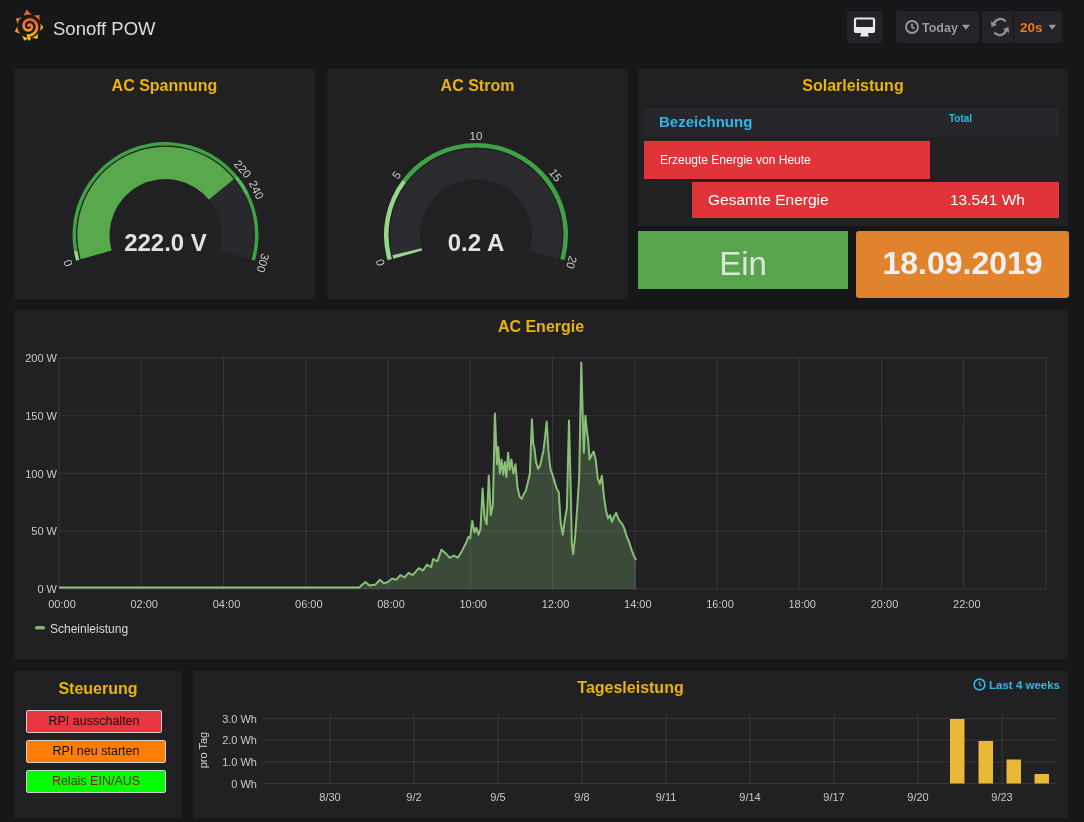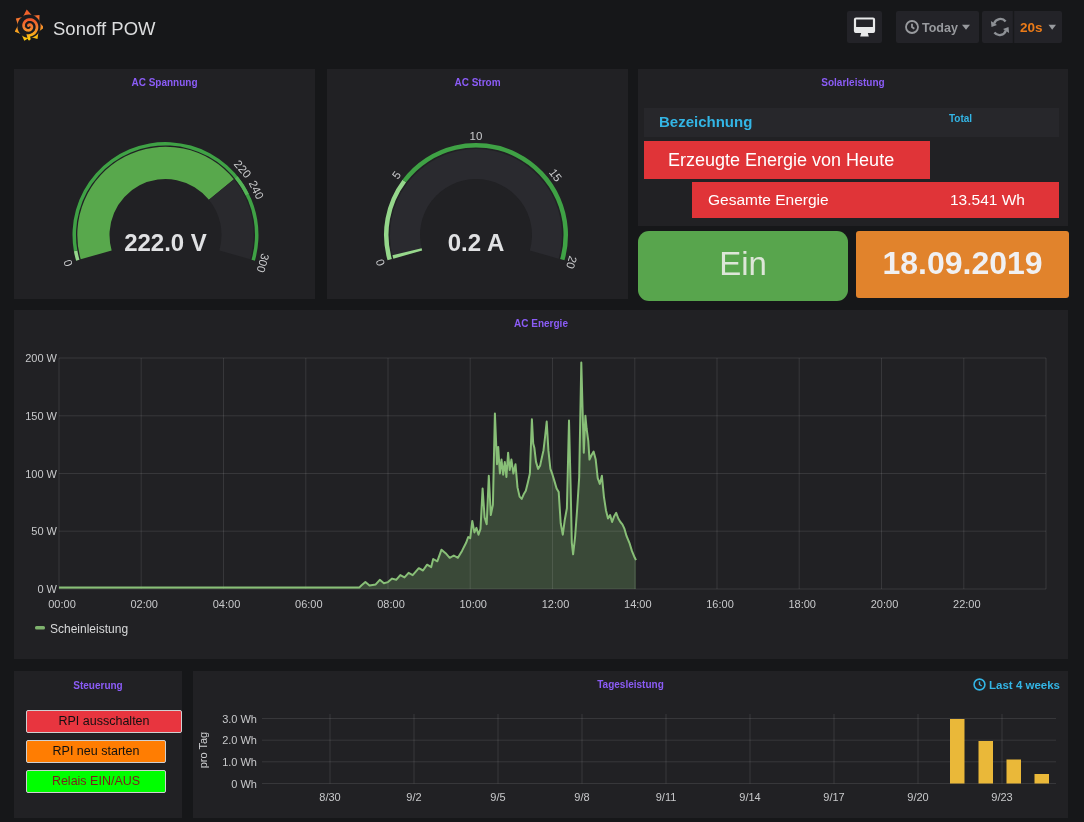--- a/index.html
+++ b/index.html
@@ -1,16 +1,16 @@
 <!DOCTYPE html>
 <html><head><meta charset="utf-8"><style>
 * { margin:0; padding:0; box-sizing:border-box; }
 html,body { width:1084px; height:822px; background:#161719; font-family:"Liberation Sans", sans-serif; overflow:hidden; }
 .panel { position:absolute; background:#212124; }
-.ptitle { position:absolute; top:8px; left:0; right:0; text-align:center; font-size:10px; font-weight:700; color:#8b5cf6; letter-spacing:0; }
+.ptitle { position:absolute; top:8px; left:0; right:0; text-align:center; font-size:16px; font-weight:700; color:#eab308; letter-spacing:0; }
 svg text { font-family:"Liberation Sans", sans-serif; }
 </style></head>
 <body>
 
 <div style="position:absolute;left:15px;top:9px;width:28px;height:34px;">
 <svg width="28" height="34" viewBox="0 0 28 34">
 <defs>
         <linearGradient id="lg" x1="0" y1="1" x2="0" y2="0">
 <stop offset="0" stop-color="#fbca0a"></stop>
           <stop offset="0.55" stop-color="#f58231"></stop>
@@ -82,26 +82,26 @@
       <text x="149" y="182" text-anchor="middle" font-size="24" font-weight="700" fill="#e0e1e3">0.2 A</text>
     </svg>
 </div>
 
 <div class="panel" style="left:638px;top:69px;width:430px;height:157px;">
 <div class="ptitle">Solarleistung</div>
 <div style="position:absolute;left:6px;top:39px;width:415px;height:29px;background:#27272b;">
 <div style="position:absolute;left:15px;top:5px;font-size:15px;font-weight:700;color:#33b5e5;">Bezeichnung</div>
 <div style="position:absolute;left:305px;top:5px;font-size:10px;font-weight:700;color:#33b5e5;">Total</div>
 </div>
-<div style="position:absolute;left:6px;top:72px;width:286px;height:38px;background:#e03438;color:#fff;font-size:18px;line-height:38px;padding-left:24px;">Erzeugte Energie von Heute</div>
+<div style="position:absolute;left:6px;top:72px;width:286px;height:38px;background:#e03438;color:#fff;font-size:12px;line-height:38px;padding-left:16px;">Erzeugte Energie von Heute</div>
 <div style="position:absolute;left:6px;top:113px;width:286px;height:36px;background:#e03438;color:#fff;font-size:15.5px;line-height:36px;padding-left:16px;margin-left:48px;">Gesamte Energie</div>
 <div style="position:absolute;left:295px;top:113px;width:126px;height:36px;background:#e03438;color:#fff;font-size:15.5px;line-height:36px;padding-left:17px;">13.541 Wh</div>
 </div>
 
-<div class="panel" style="left:638px;top:231px;width:210px;height:70px;background:#58a54d;border-radius:11px;">
+<div class="panel" style="left:638px;top:231px;width:210px;height:58px;background:#58a54d;border-radius:0;">
 <div style="position:absolute;left:0;right:0;top:14px;text-align:center;font-size:33px;font-weight:500;color:#dde6d8;">Ein</div>
 </div>
 
 <div class="panel" style="left:856px;top:231px;width:213px;height:67px;background:#e1832c;border-radius:3px;">
 <div style="position:absolute;left:0;right:0;top:14px;text-align:center;font-size:32px;font-weight:700;color:#f0f0f2;">18.09.2019</div>
 </div>
 
 <div class="panel" style="left:14px;top:310px;width:1054px;height:349px;">
 <div class="ptitle">AC Energie</div>
 <svg width="1054" height="349" style="position:absolute;left:0;top:0;">
@@ -142,21 +142,21 @@
       <text x="788.2" y="298" text-anchor="middle" font-size="11" fill="#c8c9cb">18:00</text>
       <text x="870.5" y="298" text-anchor="middle" font-size="11" fill="#c8c9cb">20:00</text>
       <text x="952.8" y="298" text-anchor="middle" font-size="11" fill="#c8c9cb">22:00</text>
       <rect x="21" y="316" width="10" height="3.5" rx="1.5" fill="#7eb26d"></rect>
       <text x="36" y="323" font-size="12" fill="#d8d9da">Scheinleistung</text>
     </svg>
 </div>
 
 <div class="panel" style="left:14px;top:671px;width:168px;height:147px;">
 <div class="ptitle" style="top:9px;">Steuerung</div>
-<div style="position:absolute;left:12px;top:39px;width:156px;height:23px;background:#e8353f;border:1px solid #cfd0d1;border-radius:2px;font-size:12.5px;color:#111;text-align:center;line-height:21px;">RPI ausschalten</div>
+<div style="position:absolute;left:12px;top:39px;width:136px;height:23px;background:#e8353f;border:1px solid #cfd0d1;border-radius:2px;font-size:12.5px;color:#111;text-align:center;line-height:21px;">RPI ausschalten</div>
 <div style="position:absolute;left:12px;top:69px;width:140px;height:23px;background:#ff7d02;border:1px solid #cfd0d1;border-radius:2px;font-size:12.5px;color:#111;text-align:center;line-height:21px;">RPI neu starten</div>
 <div style="position:absolute;left:12px;top:99px;width:140px;height:23px;background:#00ff00;border:1px solid #cfd0d1;border-radius:2px;font-size:12.5px;color:#7f1d1d;text-align:center;line-height:21px;">Relais EIN/AUS</div>
 </div>
 
 <div class="panel" style="left:193px;top:671px;width:875px;height:147px;">
 <div class="ptitle">Tagesleistung</div>
 <div style="position:absolute;right:8px;top:7px;font-size:11.5px;font-weight:700;color:#33b5e5;">
 <svg width="13" height="13" viewBox="0 0 13 13" style="vertical-align:-2px;">
         <circle cx="6.5" cy="6.5" r="5.4" fill="none" stroke="#33b5e5" stroke-width="1.6"></circle>
         <path d="M6.5 3.5 L6.5 6.5 L8.7 8" fill="none" stroke="#33b5e5" stroke-width="1.4"></path>

